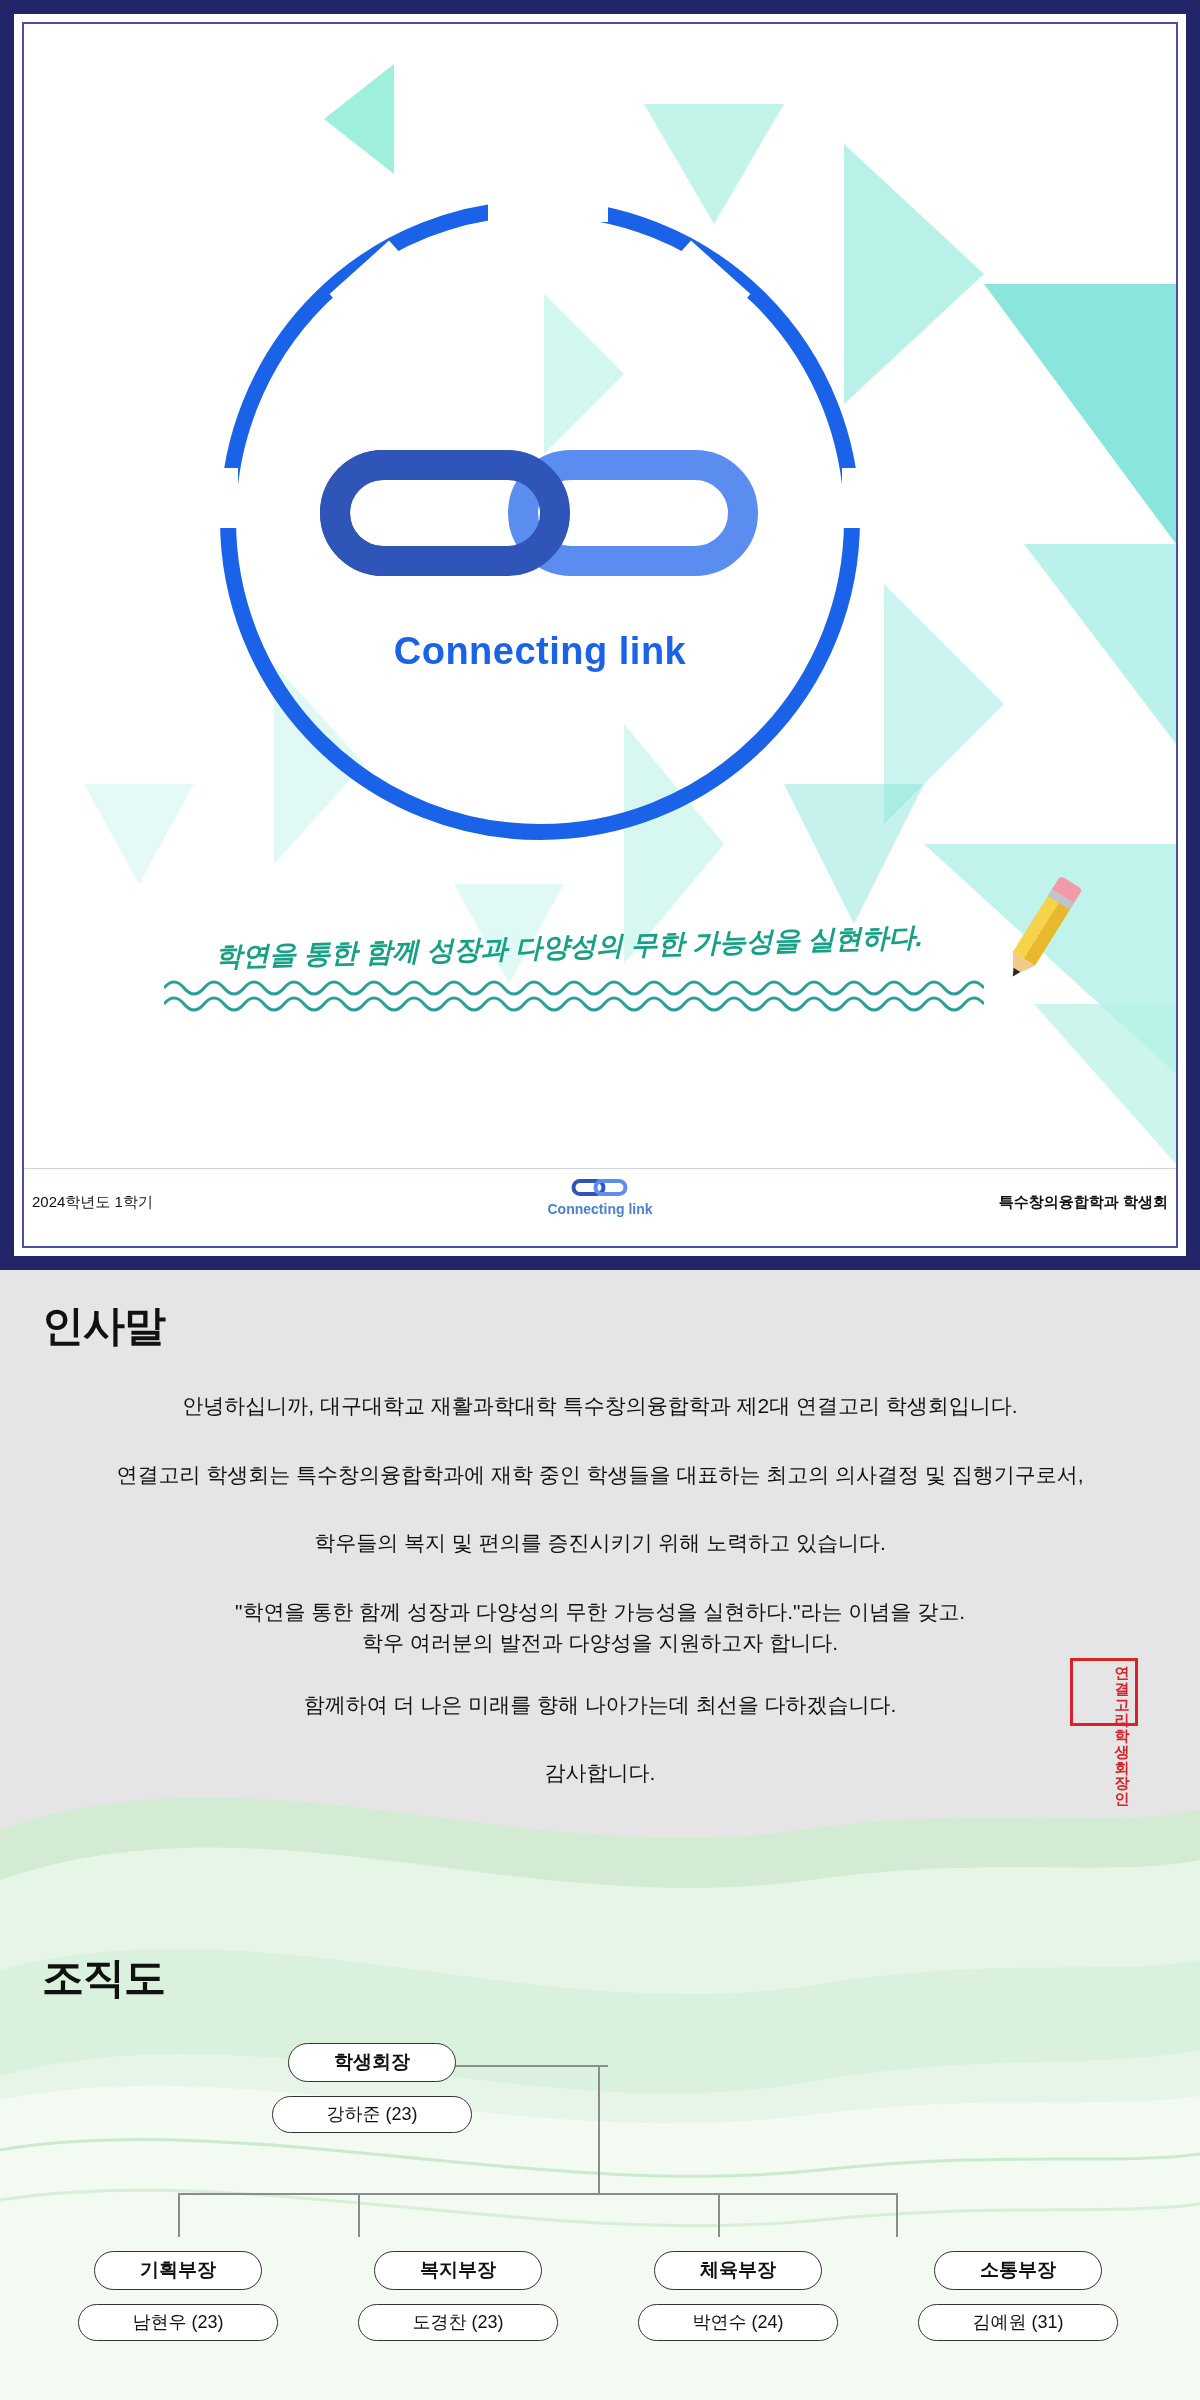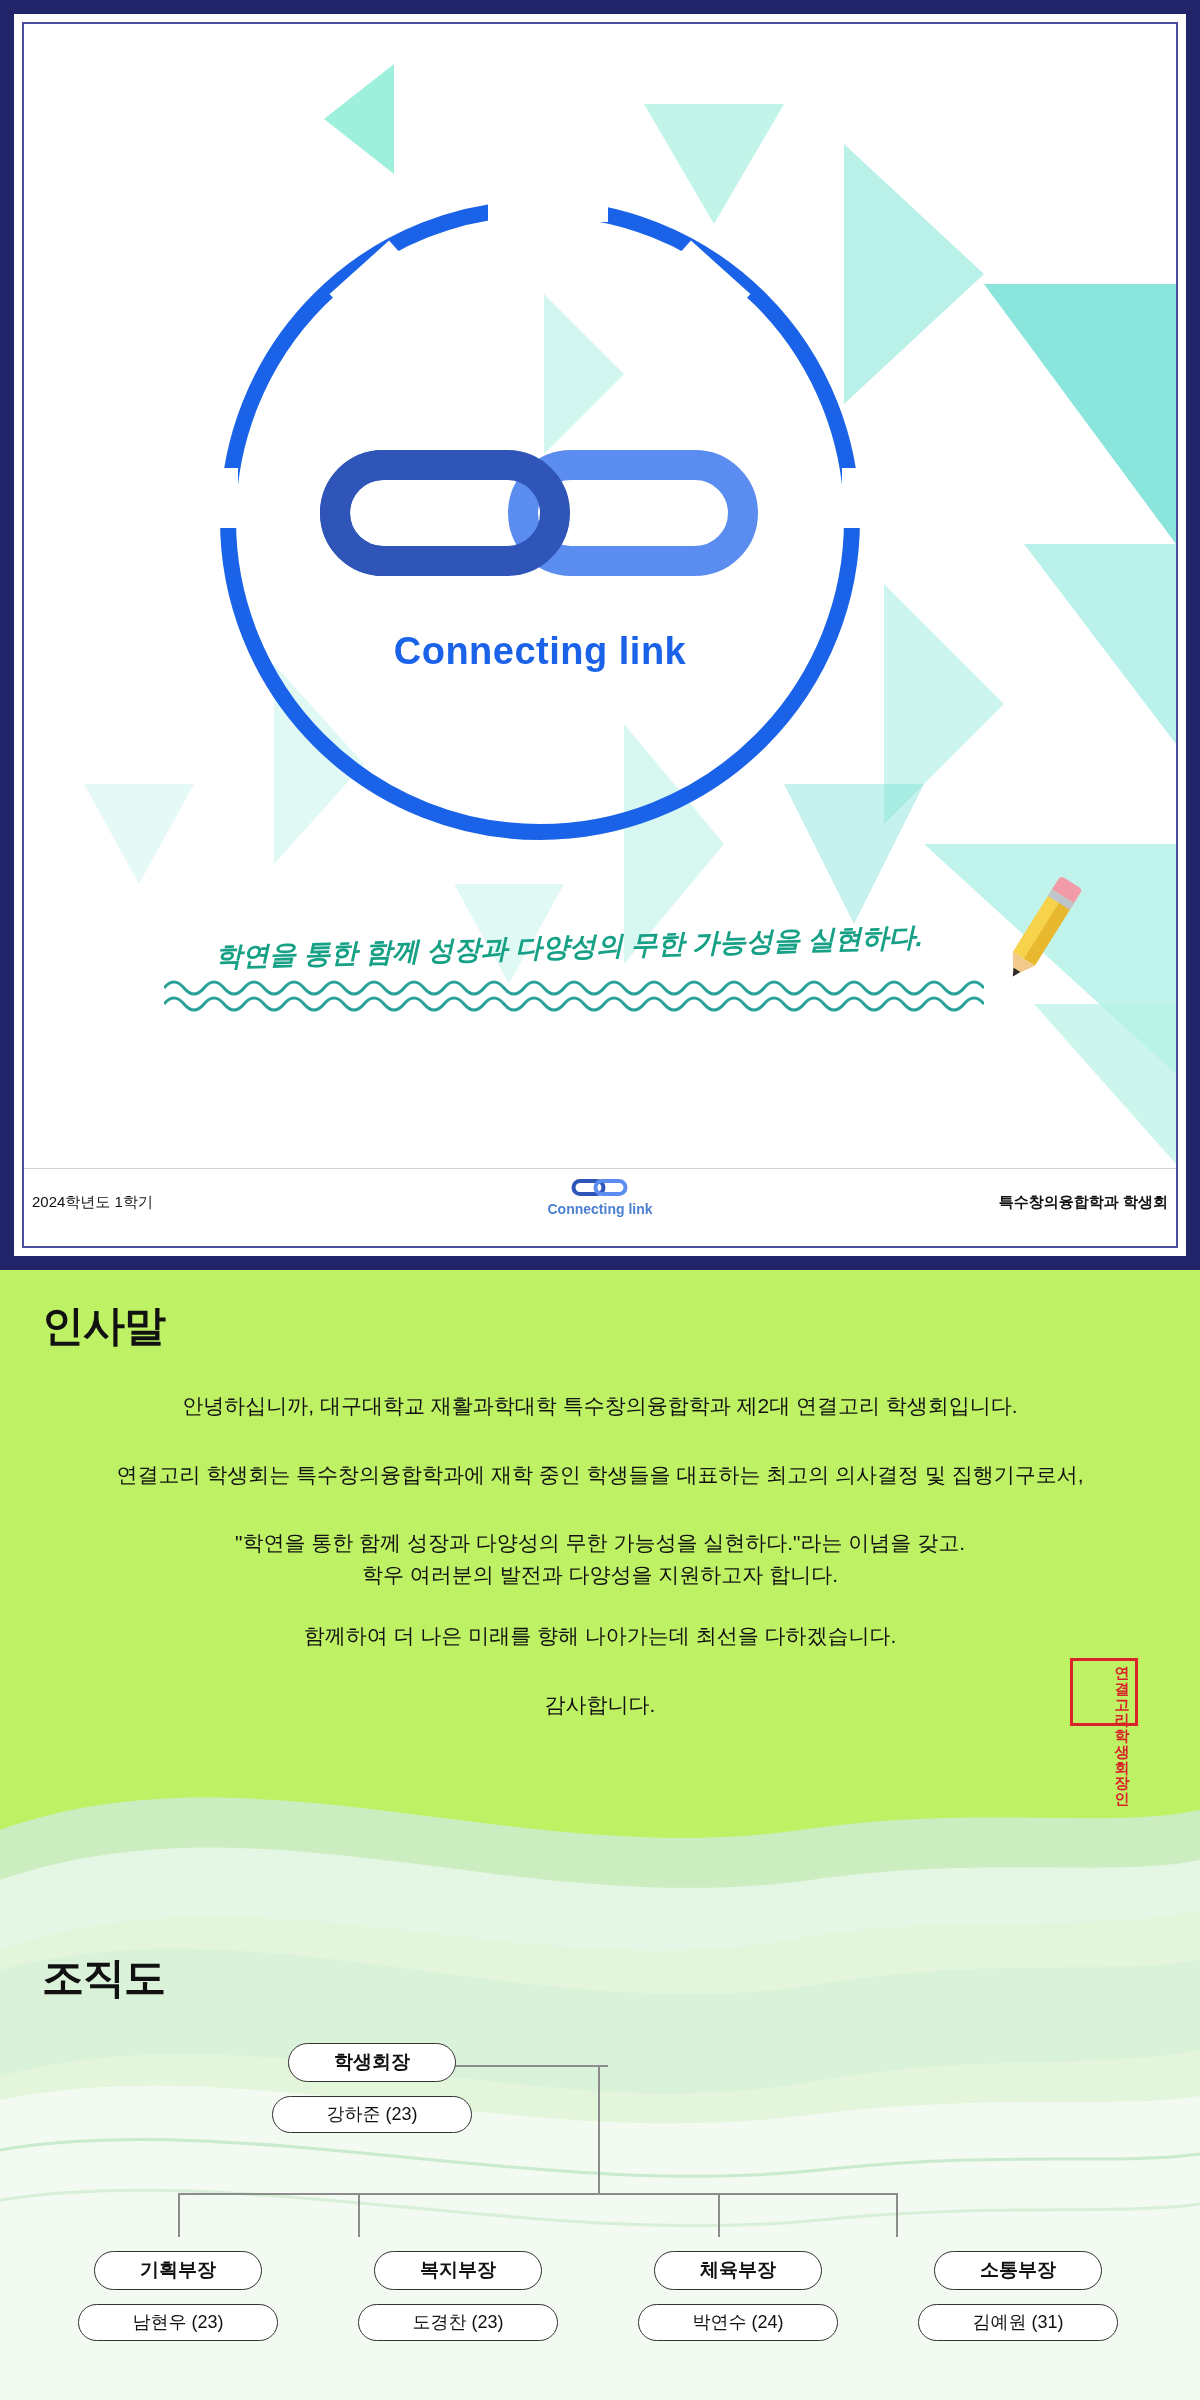--- a/index.html
+++ b/index.html
@@ -202,21 +202,21 @@
     font-size: 14px;
     font-weight: bold;
   }
 
   
   .lower {
     position: absolute;
     left: 0; top: 1270px;
     width: 1200px;
     height: 1130px;
-    background: #bef264;
+    background: #e5e5e5;
     overflow: hidden;
   }
   .wave { position: absolute; left: 0; top: 0; width: 1200px; height: 1130px; }
 
   .section-title {
     position: absolute;
     font-size: 42px;
     font-weight: bold;
     color: #111;
     letter-spacing: -1px;
@@ -372,20 +372,21 @@
       <path d="M0,830 C240,780 520,880 800,846 C990,822 1110,840 1200,826 L1200,1130 L0,1130 Z" fill="#f2faf2" opacity="0.95"></path>
       <path d="M0,880 C240,840 540,930 820,900 C1000,880 1110,896 1200,884" fill="none" stroke="#bfe6c4" stroke-width="3" opacity="0.8"></path>
       <path d="M0,930 C240,892 540,978 820,950 C1000,932 1110,946 1200,934" fill="none" stroke="#cfeccf" stroke-width="3" opacity="0.8"></path>
     </svg>
 
     <div class="section-title" id="title-greeting">인사말</div>
 
     <div class="greeting-body">
       <p>안녕하십니까, 대구대학교 재활과학대학 특수창의융합학과 제2대 연결고리 학생회입니다.</p>
       <p>연결고리 학생회는 특수창의융합학과에 재학 중인 학생들을 대표하는 최고의 의사결정 및 집행기구로서,</p>
+      <p>학우들의 복지 및 편의를 증진시키기 위해 노력하고 있습니다.</p>
       <p class="tight" style="white-space:pre-line;">"학연을 통한 함께 성장과 다양성의 무한 가능성을 실현하다."라는 이념을 갖고.
 학우 여러분의 발전과 다양성을 지원하고자 합니다.</p>
       <p>함께하여 더 나은 미래를 향해 나아가는데 최선을 다하겠습니다.</p>
       <p>감사합니다.</p>
     </div>
 
     <div class="stamp">연결고리학생회장인</div>
 
     <div class="section-title" id="title-org">조직도</div>
 

